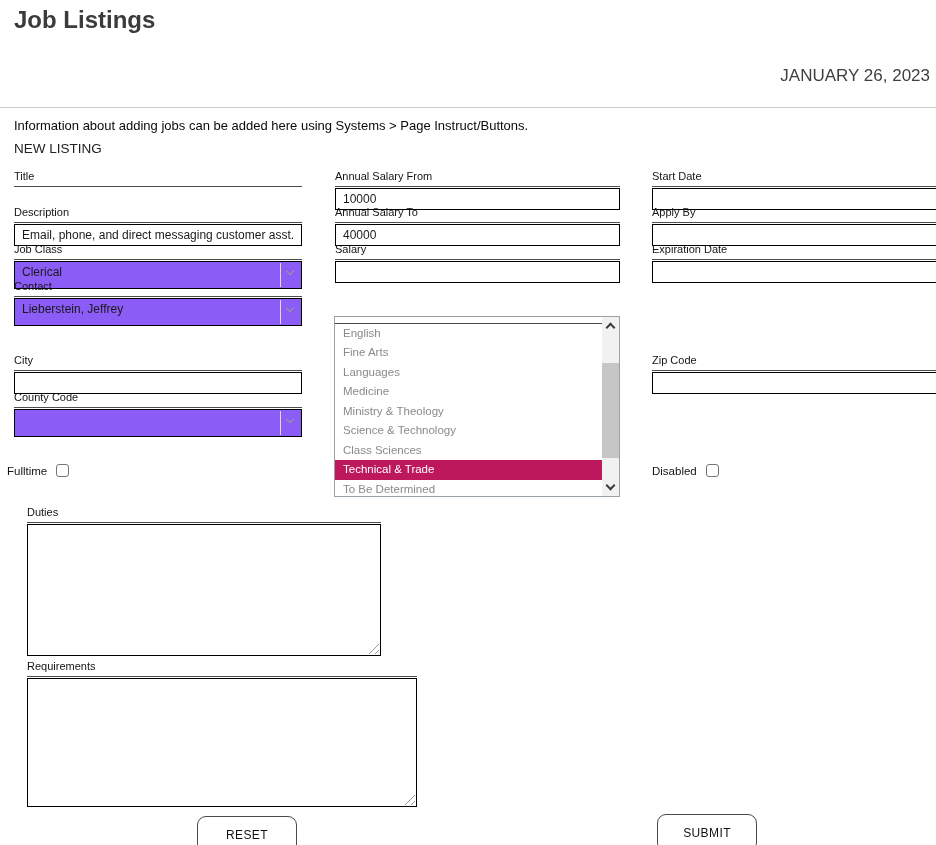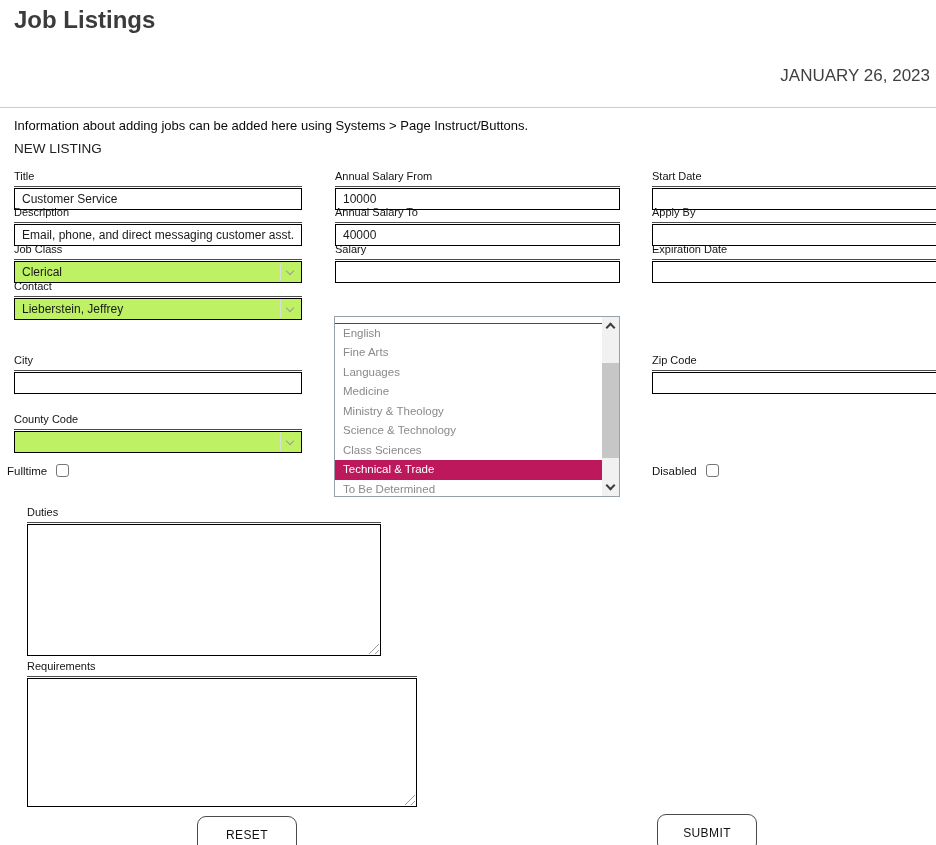--- a/index.html
+++ b/index.html
@@ -13,21 +13,21 @@
   .divider { position:absolute; left:0; right:0; top:107px; height:0; border-top:1px solid #ccc; }
   .instructions { position:absolute; left:14px; top:118px; font-size:13px; color:#0a0a0a; }
   .section-heading { position:absolute; left:14px; top:141px; font-size:13.5px; color:#212121; }
 
   .field { position:absolute; }
   .flabel { font-size:11px; line-height:11px; color:#141414; padding-bottom:4px; border-bottom:1px solid #4d4d4d; }
   .finput { display:block; width:100%; height:22px; margin-top:1px; border:1px solid #000;
             background:#fff; font-family:inherit; font-size:12px; color:#1a1a1a; padding:0 7px; }
   textarea.finput { height:auto; resize:none; padding:3px 7px; }
 
-  .fselect { position:relative; height:22px; margin-top:1px; border:1px solid #000; background:#bef264; }
+  .fselect { position:relative; height:28px; margin-top:1px; border:1px solid #000; background:#8b5cf6; }
   .fselect.focused { border:1px solid #7fa3cc; }
   .sel-text { position:absolute; left:7px; top:0; line-height:20px; font-size:12px; color:#1a1a1a; white-space:nowrap; }
   .sel-sep  { position:absolute; right:20px; top:1px; bottom:1px; width:1px; background:#dcdcdc; }
   .chev { position:absolute; right:8px; top:6px; width:6px; height:6px;
           border-right:1.5px solid #9a9a9a; border-bottom:1.5px solid #9a9a9a; transform:rotate(45deg); }
 
   .ta-wrap { position:relative; margin-top:1px; }
   .grip { position:absolute; right:2px; bottom:2px; width:13px; height:13px; pointer-events:none;
           background:repeating-linear-gradient(135deg, transparent 0 3px, #9a9a9a 3px 4px);
           clip-path:polygon(100% 0, 100% 100%, 0 100%); }
@@ -60,21 +60,20 @@
 <div class="page">
 
   <h1 class="page-title">Job Listings</h1>
   <div class="page-date">JANUARY 26, 2023</div>
   <div class="divider"></div>
   <div class="instructions">Information about adding jobs can be added here using Systems &gt; Page Instruct/Buttons.</div>
   <div class="section-heading">NEW LISTING</div>
 
   <div class="field" style="left:14px; top:171px; width:288px;">
     <div class="flabel">Title</div>
-    <input class="finput" value="Customer Service" style="">
   </div>
   <div class="field" style="left:14px; top:207px; width:288px;">
     <div class="flabel">Description</div>
     <input class="finput" value="Email, phone, and direct messaging customer asst." style="">
   </div>
   <div class="field" style="left:14px; top:244px; width:288px;">
     <div class="flabel">Job Class</div>
     <div class="fselect">
       <span class="sel-text">Clerical</span>
       <span class="sel-sep"></span>
@@ -86,21 +85,21 @@
     <div class="fselect">
       <span class="sel-text">Lieberstein, Jeffrey</span>
       <span class="sel-sep"></span>
       <span class="chev"></span>
     </div>
   </div>
   <div class="field" style="left:14px; top:355px; width:288px;">
     <div class="flabel">City</div>
     <input class="finput" value="" style="">
   </div>
-  <div class="field" style="left:14px; top:392px; width:288px;margin-top:22px;">
+  <div class="field" style="left:14px; top:392px; width:288px;">
     <div class="flabel">County Code</div>
     <div class="fselect">
       <span class="sel-text"></span>
       <span class="sel-sep"></span>
       <span class="chev"></span>
     </div>
   </div>
 
   <div class="field" style="left:335px; top:171px; width:285px;">
     <div class="flabel">Annual Salary From</div>

